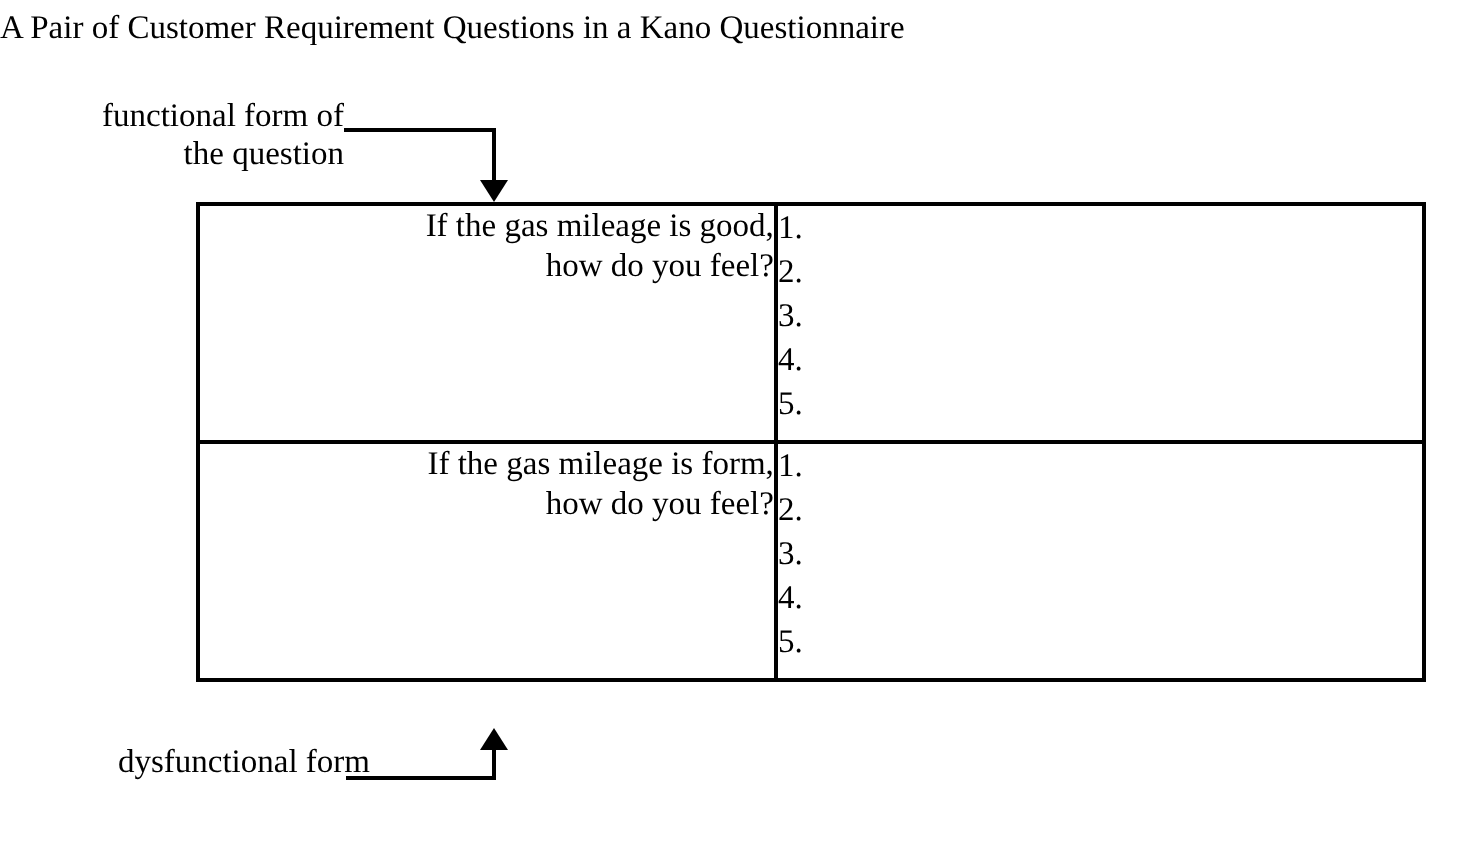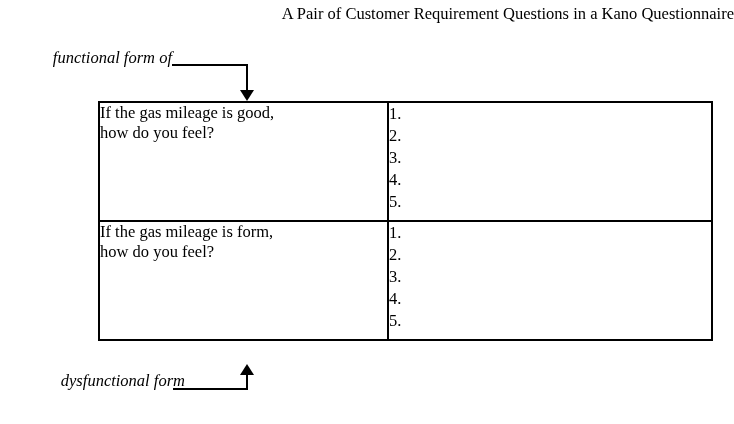--- a/index.html
+++ b/index.html
@@ -18,34 +18,33 @@
     background: #ffffff;
     overflow: hidden;
   }
 
   
   #figure-title {
     position: absolute;
     left: 0;
     top: 4px;
     width: 734px;
-    text-align: right;
+    text-align: left;
     font-size: 16.5px;
     line-height: 20px;
     white-space: nowrap;
   }
 
   
   .callout-label {
     position: absolute;
     font-size: 16.5px;
     line-height: 19px;
     text-align: right;
     white-space: nowrap;
-    font-style: italic;
   }
   #functional-label {
     left: 0px;
     top: 48px;
     width: 172px;
   }
   #dysfunctional-label {
     left: 12px;
     top: 371px;
     width: 173px;
@@ -105,20 +104,21 @@
     vertical-align: top;
     padding: 0;
   }
   .col-question { width: 288px; }
   .col-answers  { width: 323px; }
 
   .question-cell {
     height: 119px;
     padding: 8px 10px 0 13px;
     box-sizing: border-box;
+    text-align: right;
   }
   .question-text {
     font-size: 16.5px;
     line-height: 20px;
   }
   .question-text .line2 { display: block; }
 
   .answers-cell {
     height: 119px;
     padding: 6px 0 0 0;
@@ -145,20 +145,21 @@
 </style>
 </head>
 <body>
 
 <div id="page">
 
   <div id="figure-title">A Pair of Customer Requirement Questions in a Kano Questionnaire</div>
 
   <div id="functional-label" class="callout-label">
     <span>functional form of</span>
+    <span class="line2">the question</span>
   </div>
   <div id="functional-leader-h" class="leader-h"></div>
   <div id="functional-leader-v" class="leader-v"></div>
   <div id="functional-arrow" class="arrow-head arrow-down"></div>
 
   <div id="dysfunctional-label" class="callout-label">
     <span>dysfunctional form</span>
   </div>
   <div id="dysfunctional-leader-h" class="leader-h"></div>
   <div id="dysfunctional-leader-v" class="leader-v"></div>

